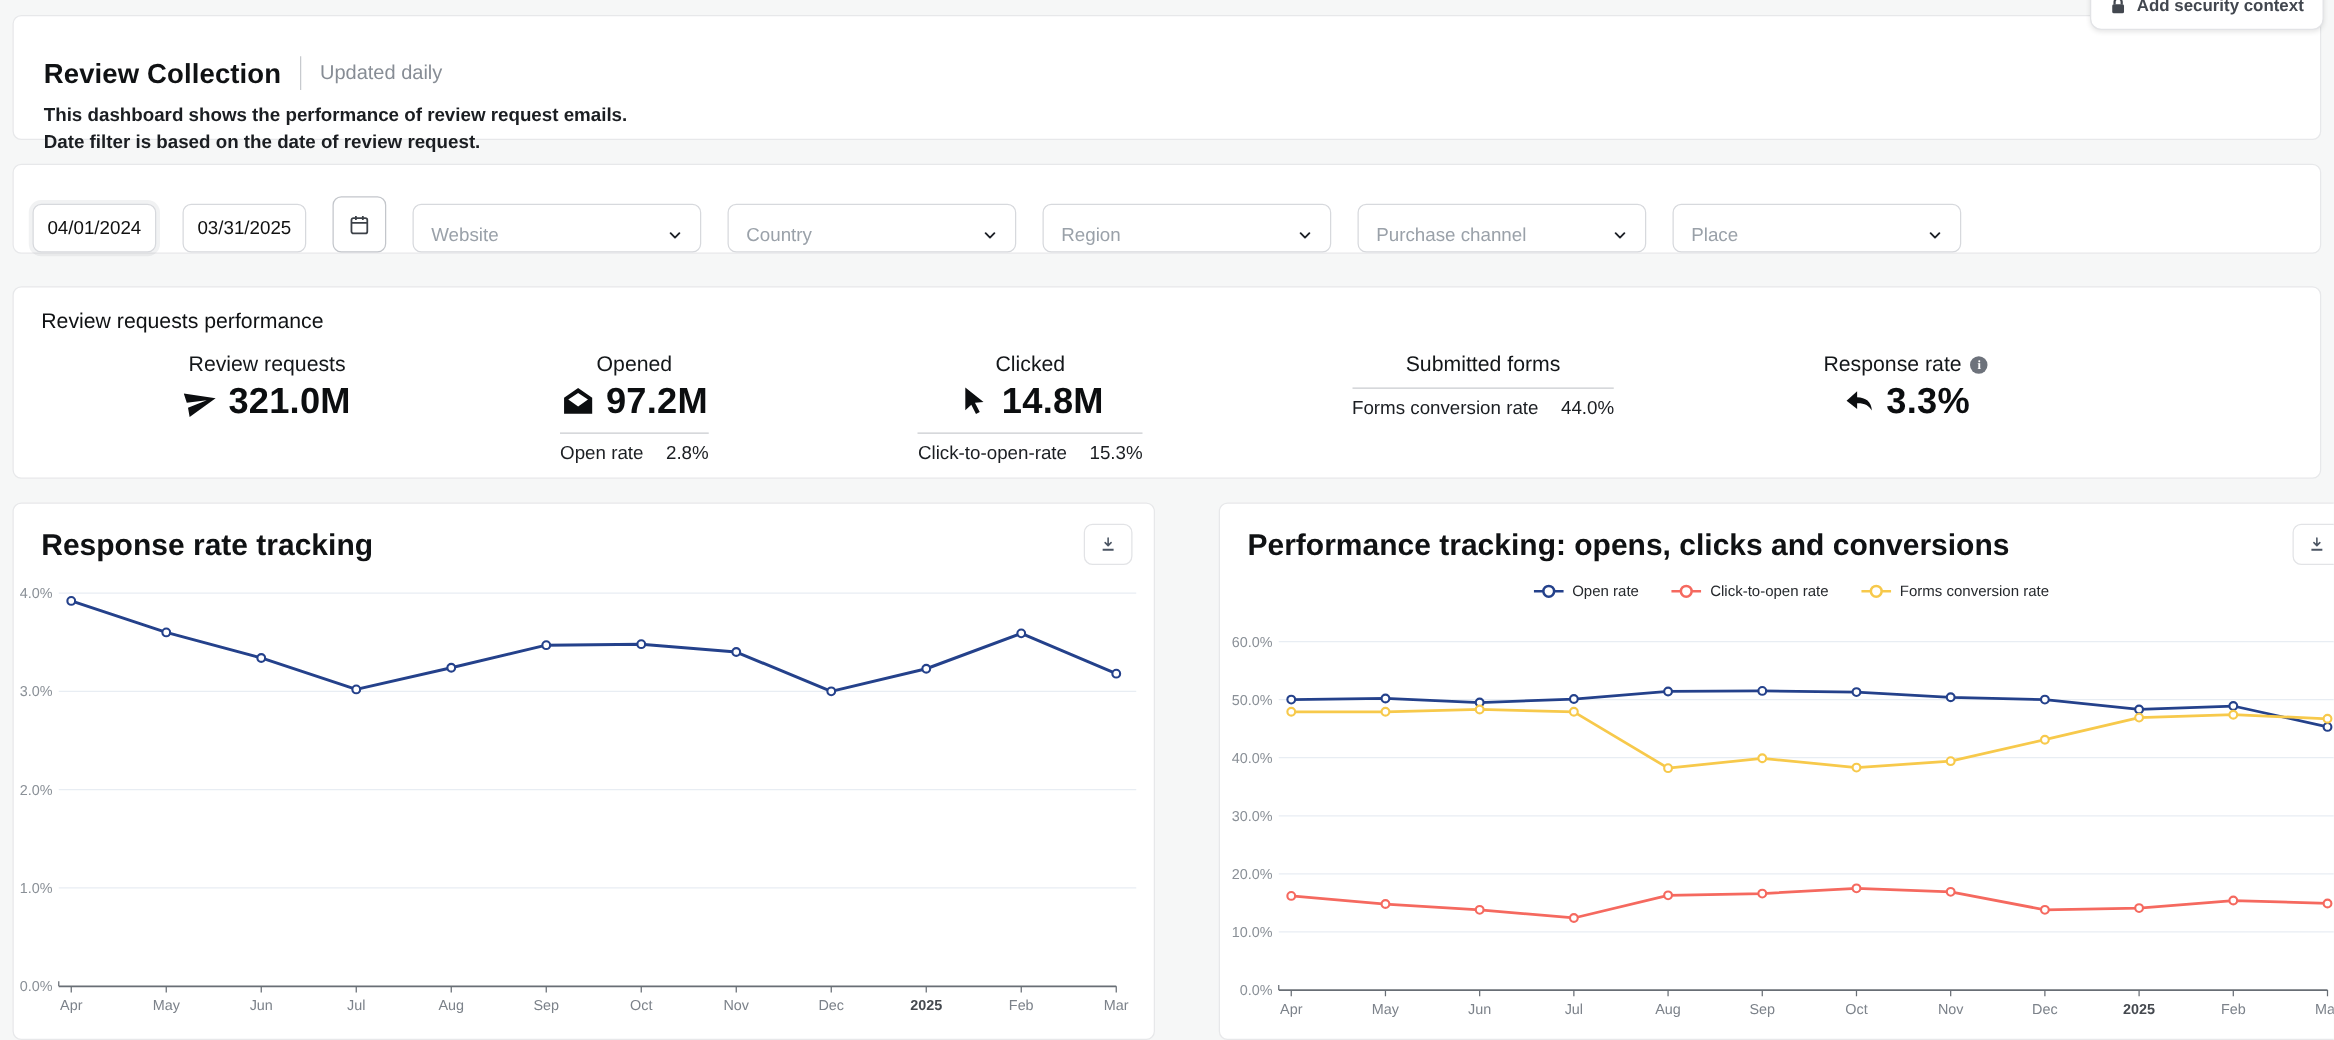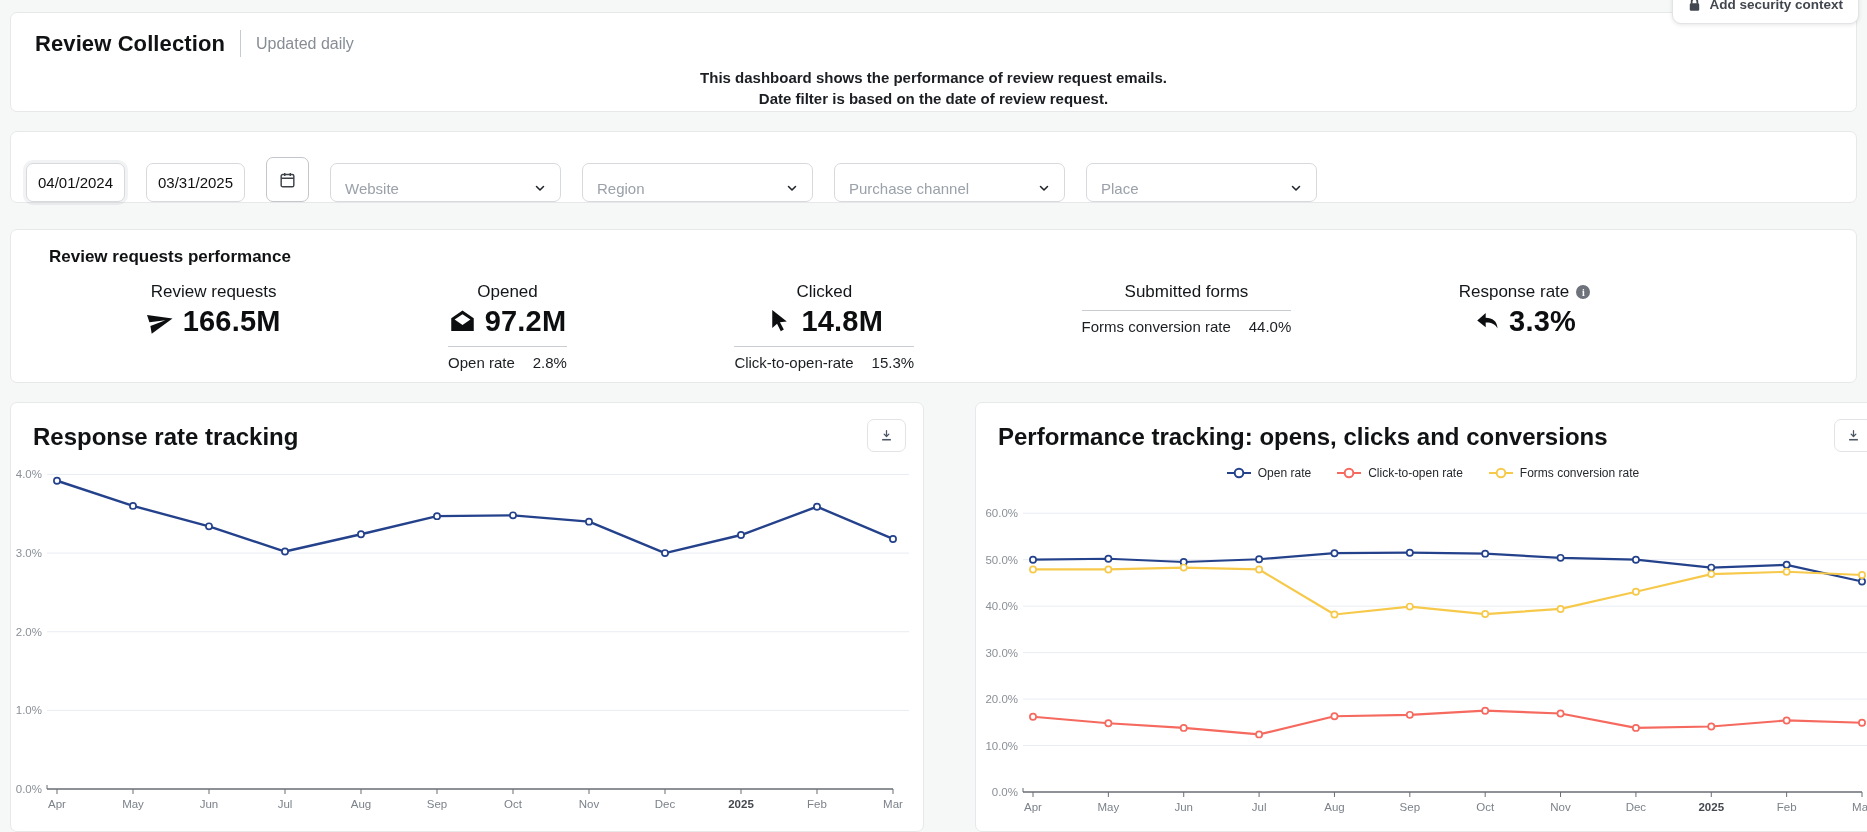--- a/index.html
+++ b/index.html
@@ -13,21 +13,21 @@
   
   #security-btn{
     position:absolute;top:-16px;right:8px;z-index:9;height:38px;
     display:flex;align-items:center;gap:8px;padding:0 15px;
     background:#fff;border:1px solid #e2e3e6;border-radius:9px;
     box-shadow:0 1px 4px rgba(0,0,0,.10);
     font-size:13.5px;font-weight:700;color:#42474f;cursor:pointer;
   }
 
   
-  #header-card{left:10px;top:12px;width:1847px;height:100px;padding:17px 24px;text-align:center;}
+  #header-card{left:10px;top:12px;width:1847px;height:100px;padding:32px 24px;}
   .title-row{display:flex;align-items:center;gap:15px;}
   #page-title{font-size:22px;font-weight:800;color:#101214;letter-spacing:.1px;}
   .vdivider{width:1px;height:27px;background:#c7cace;}
   #updated-label{font-size:16px;color:#878d95;}
   .desc{margin-top:11px;font-size:15px;line-height:1.37;color:#1b1e22;font-weight:bold;}
 
   
   #filter-card{left:10px;top:131px;width:1847px;height:72px;display:flex;align-items:flex-end;gap:21px;padding:0 20px 0 15px;}
   .date-input{
     width:99px;height:39px;box-sizing:border-box;border:1px solid #d7d9dd;border-radius:7px;
@@ -37,21 +37,21 @@
   .cal-btn{width:41px;height:43px;border:1px solid #c3c6cb;border-radius:7px;background:#fff;
     display:flex;align-items:center;justify-content:center;cursor:pointer;}
   .dd{
     width:231px;height:39px;box-sizing:border-box;border:1px solid #d7d9dd;border-radius:7px;background:#fff;
     display:flex;align-items:center;justify-content:space-between;padding:11px 13px 0 14px;cursor:pointer;
   }
   .dd .ph{font-size:15px;color:#9aa1a9;}
 
   
   #kpi-card{left:10px;top:229px;width:1847px;height:154px;padding:17px 22px;}
-  #kpi-section-title{font-size:17px;font-weight:700;color:#101214;margin-left:16px;}
+  #kpi-section-title{font-size:17px;font-weight:400;color:#101214;}
   .kpi-row{display:flex;justify-content:space-around;margin-top:15px;padding-left:30px;padding-right:160px;}
   .kpi{text-align:center;}
   .kpi-label{font-size:17px;color:#14171a;display:inline-flex;align-items:center;gap:7px;}
   .kpi-value-row{display:flex;align-items:center;justify-content:center;gap:9px;margin-top:3px;}
   .kpi-value{font-size:29px;font-weight:800;color:#0c0e10;letter-spacing:.2px;}
   .kpi-icon{width:27px;height:27px;flex:none;}
   .kpi-sub{margin-top:8px;border-top:1px solid #c9ccd0;padding-top:7px;
     display:flex;justify-content:center;gap:18px;font-size:15px;color:#1b1e22;}
   .info-dot{width:14px;height:14px;border-radius:50%;background:#6d727b;color:#fff;
     display:inline-flex;align-items:center;justify-content:center;font-size:10px;font-weight:700;font-family:"Liberation Serif",serif;}
@@ -105,20 +105,28 @@
   </div>
   <div class="dd">
     <span class="ph">Website</span>
     <span style="display:inline-flex;">
       <svg width="14" height="14" viewBox="0 0 24 24" fill="none" stroke="#1f2329" stroke-width="2.6" stroke-linecap="round" stroke-linejoin="round">
           <path d="M6 9.5l6 6 6-6"></path>
         </svg>
     </span>
   </div>
   <div class="dd">
+    <span class="ph">Country</span>
+    <span style="display:inline-flex;">
+      <svg width="14" height="14" viewBox="0 0 24 24" fill="none" stroke="#1f2329" stroke-width="2.6" stroke-linecap="round" stroke-linejoin="round">
+          <path d="M6 9.5l6 6 6-6"></path>
+        </svg>
+    </span>
+  </div>
+  <div class="dd">
     <span class="ph">Region</span>
     <span style="display:inline-flex;">
       <svg width="14" height="14" viewBox="0 0 24 24" fill="none" stroke="#1f2329" stroke-width="2.6" stroke-linecap="round" stroke-linejoin="round">
           <path d="M6 9.5l6 6 6-6"></path>
         </svg>
     </span>
   </div>
   <div class="dd">
     <span class="ph">Purchase channel</span>
     <span style="display:inline-flex;">
@@ -144,21 +152,21 @@
     <div class="kpi">
       <span class="kpi-label">
           <span>Review requests</span>
         </span>
       <div class="kpi-value-row">
         <span class="kpi-icon">
           <svg width="27" height="27" viewBox="0 0 24 24">
               <path d="M1.8 20.6 23 12 1.8 3.4l.5 6.8L16.5 12 2.3 13.8z" fill="#0c0e10" transform="rotate(-14 12 12)"></path>
             </svg>
         </span>
-        <span class="kpi-value">166.5M</span>
+        <span class="kpi-value">321.0M</span>
       </div>
     </div>
 
     <div class="kpi">
       <span class="kpi-label">
           <span>Opened</span>
         </span>
       <div class="kpi-value-row">
         <span class="kpi-icon">
           <svg width="27" height="27" viewBox="0 0 24 24">

